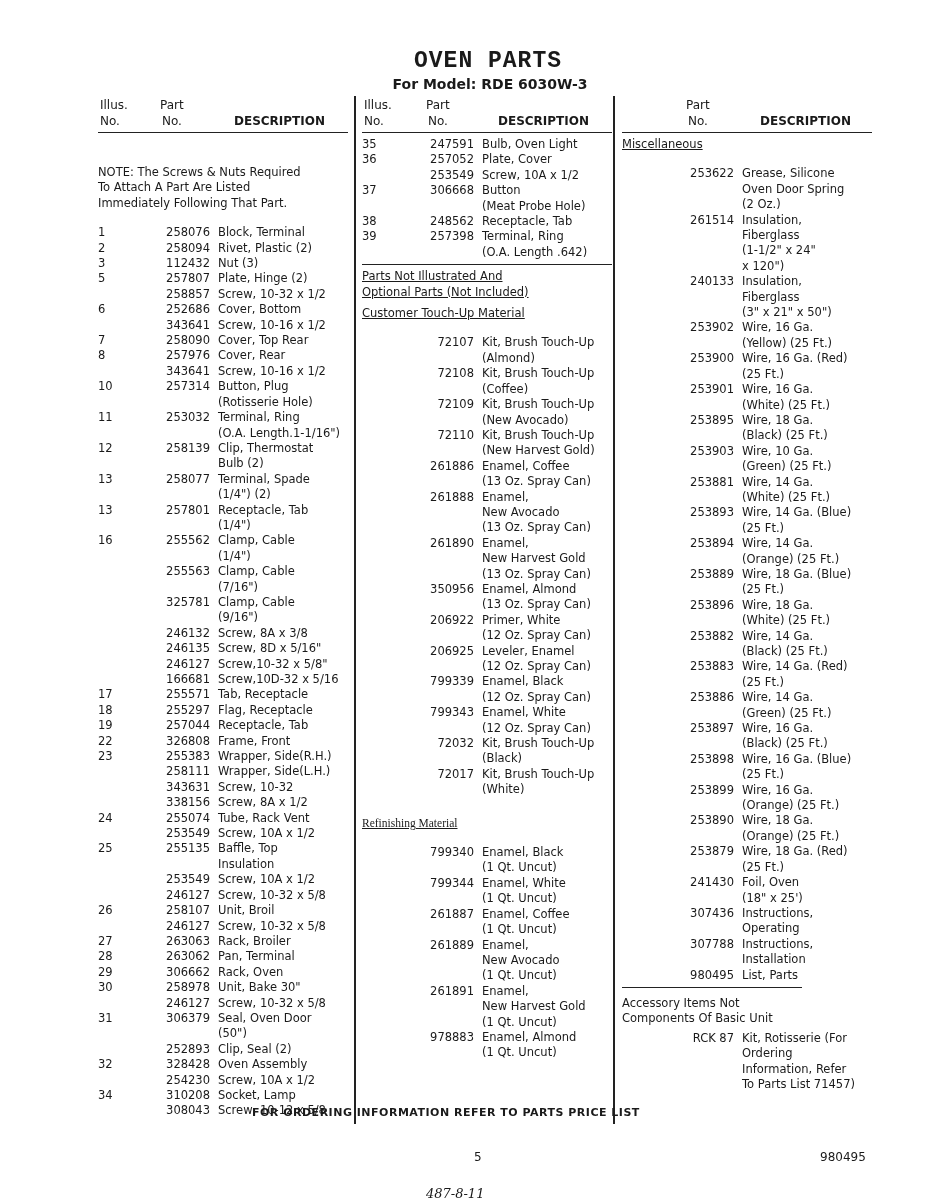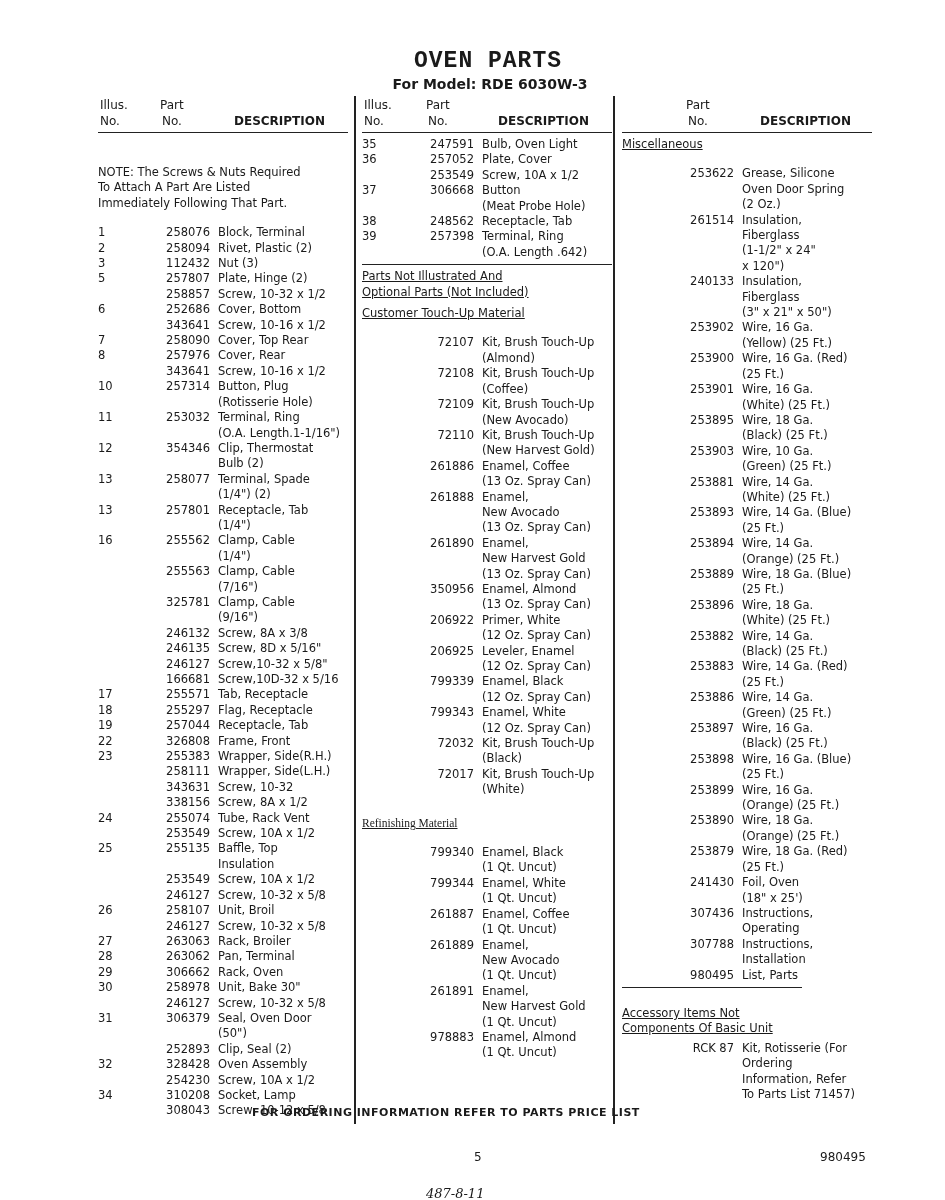--- a/index.html
+++ b/index.html
@@ -122,21 +122,21 @@
 (Rotisserie Hole)</span>
       </div>
       <div class="row">
         <span class="illus">11</span>
         <span class="part">253032</span>
         <span class="desc">Terminal, Ring
 (O.A. Length.1-1/16")</span>
       </div>
       <div class="row">
         <span class="illus">12</span>
-        <span class="part">354346</span>
+        <span class="part">258139</span>
         <span class="desc">Clip, Thermostat
 Bulb (2)</span>
       </div>
       <div class="row">
         <span class="illus">13</span>
         <span class="part">258077</span>
         <span class="desc">Terminal, Spade
 (1/4") (2)</span>
       </div>
       <div class="row">
@@ -653,21 +653,21 @@
         <span class="desc">Instructions,
 Installation</span>
       </div>
       <div class="row">
         <span class="illus"></span>
         <span class="part">980495</span>
         <span class="desc">List, Parts</span>
       </div>
     </div>
   <div class="hline" style="margin-top:4px; width:180px;"></div>
-  <div class="desc" style="margin-top:18px; text-decoration: underline;">Accessory Items Not
+  <div class="desc" style="margin-top:8px; ">Accessory Items Not
 Components Of Basic Unit</div>
   <div id="col3-acc" style="margin-top:4px;">
       <div class="row">
         <span class="illus"></span>
         <span class="part">RCK 87</span>
         <span class="desc">Kit, Rotisserie (For
 Ordering
 Information, Refer
 To Parts List 71457)</span>
       </div>

